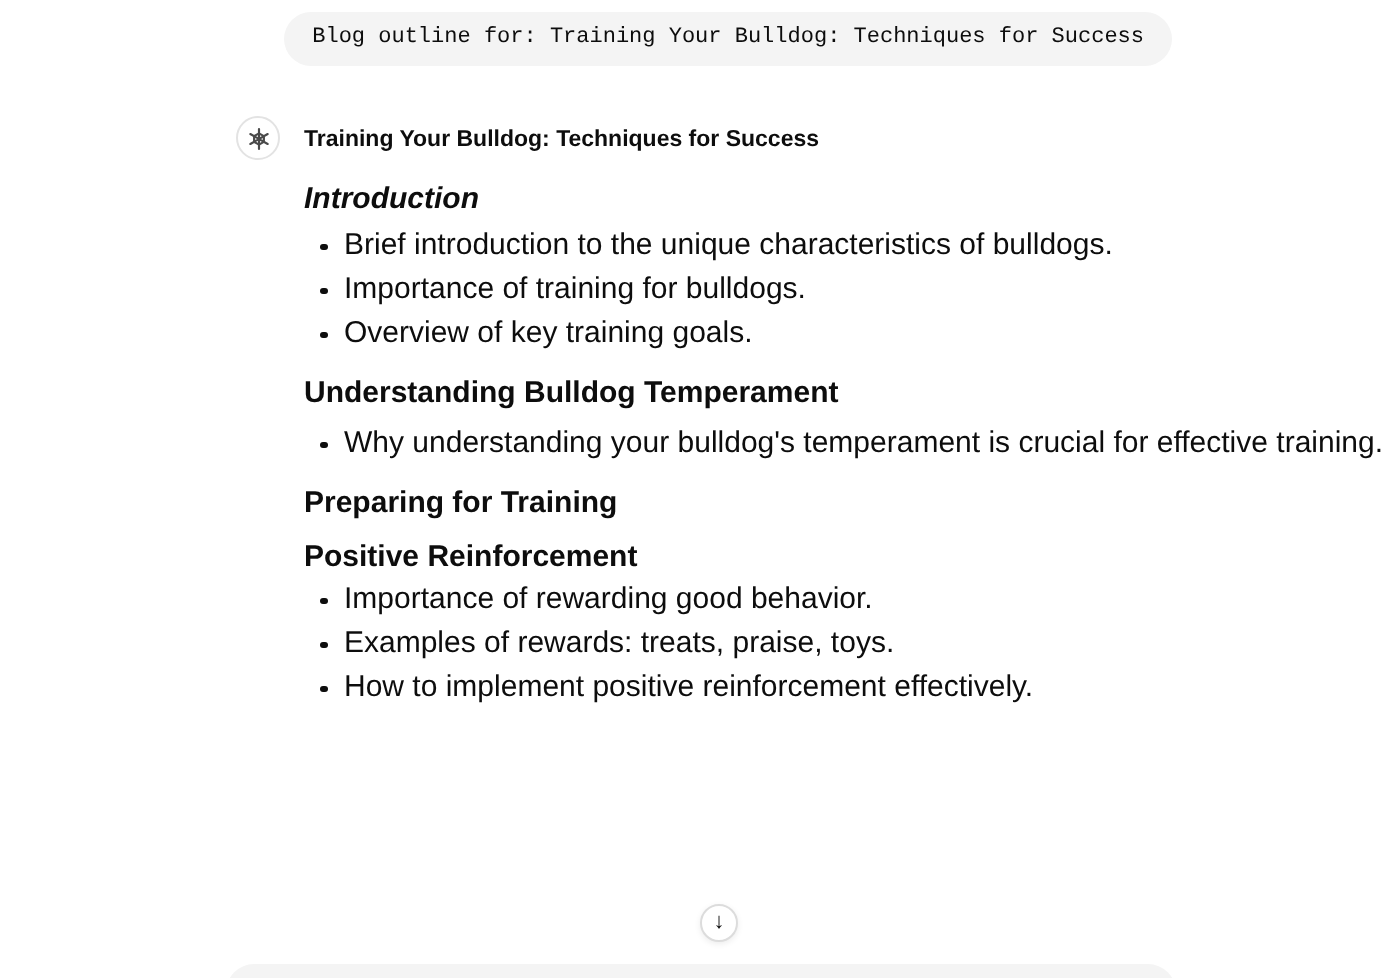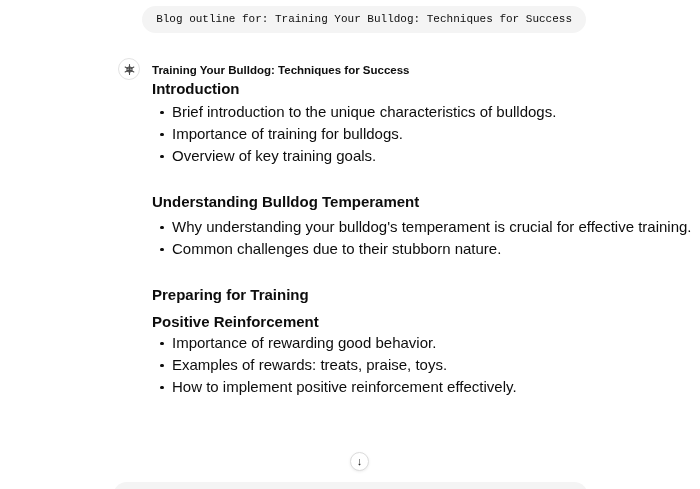--- a/index.html
+++ b/index.html
@@ -82,22 +82,22 @@
   ul.bullets li::before {
     content: "";
     position: absolute;
     left: 8px; top: 9.5px;
     width: 3.5px; height: 3.5px;
     border-radius: 50%;
     background: #0d0d0d;
   }
 
   
-  .h-first   { margin-top: 4px; }
-  .h-next    { margin-top: 27px; }
+  .h-first   { margin-top: 15px; font-style: italic; }
+  .h-next    { margin-top: 11px; }
   .ul-1 { margin-top: 4px; }
   .ul-2 { margin-top: 6px; }
   .ul-3 { margin-top: 5px; }
   .ul-4 { margin-top: 4px; }
   .sub-heading { margin-top: 12px; }
 
   
   .scroll-btn {
     position: absolute;
     left: 350px; top: 452px;
@@ -146,21 +146,20 @@
   <div class="section-heading h-first">Introduction</div>
   <ul class="bullets ul-1">
     <li>Brief introduction to the unique characteristics of bulldogs.</li>
     <li>Importance of training for bulldogs.</li>
     <li>Overview of key training goals.</li>
   </ul>
 
   <div class="section-heading h-next">Understanding Bulldog Temperament</div>
   <ul class="bullets ul-2">
     <li>Why understanding your bulldog's temperament is crucial for effective training.</li>
-    <li>Common challenges due to their stubborn nature.</li>
   </ul>
 
   <div class="section-heading h-next">Preparing for Training</div>
 
   <div class="sub-heading">Positive Reinforcement</div>
   <ul class="bullets ul-4">
     <li>Importance of rewarding good behavior.</li>
     <li>Examples of rewards: treats, praise, toys.</li>
     <li>How to implement positive reinforcement effectively.</li>
   </ul>

